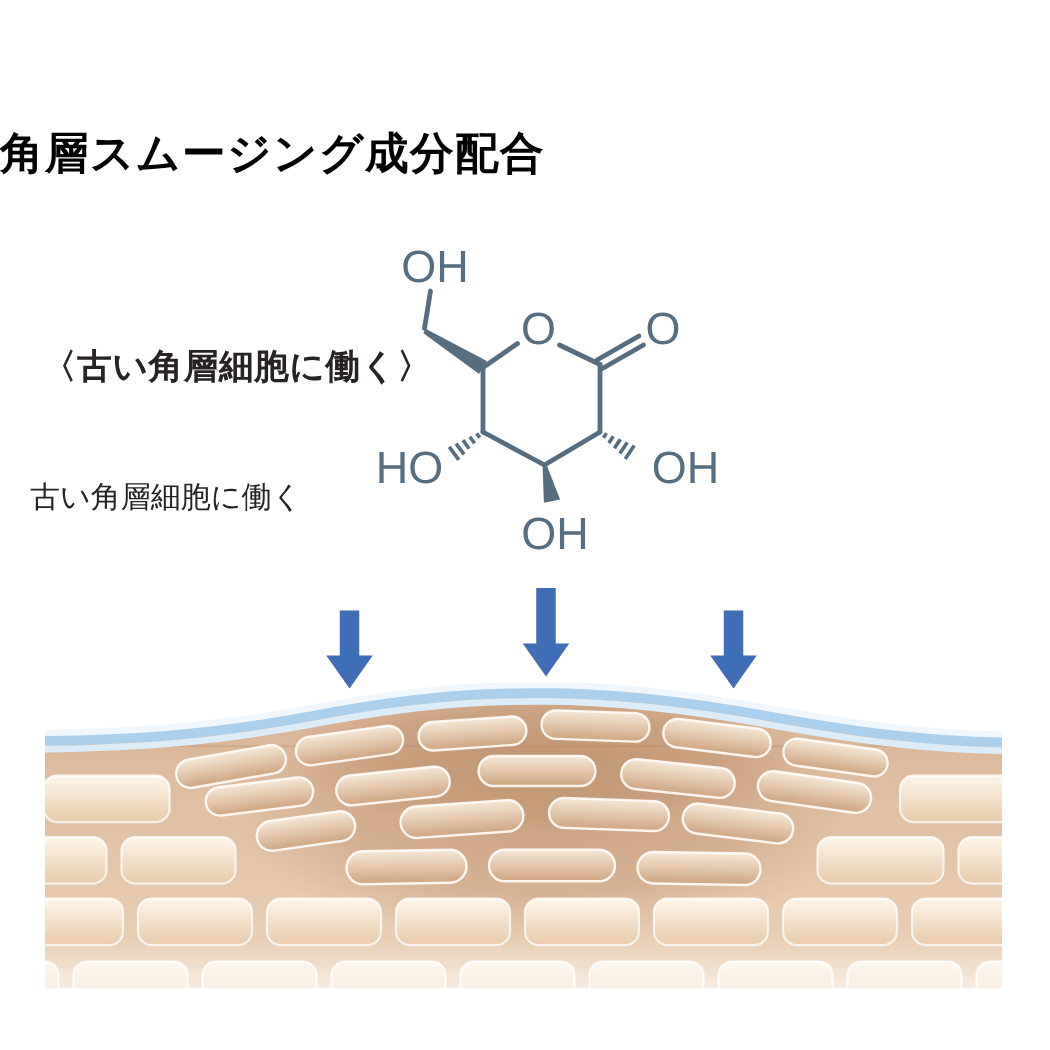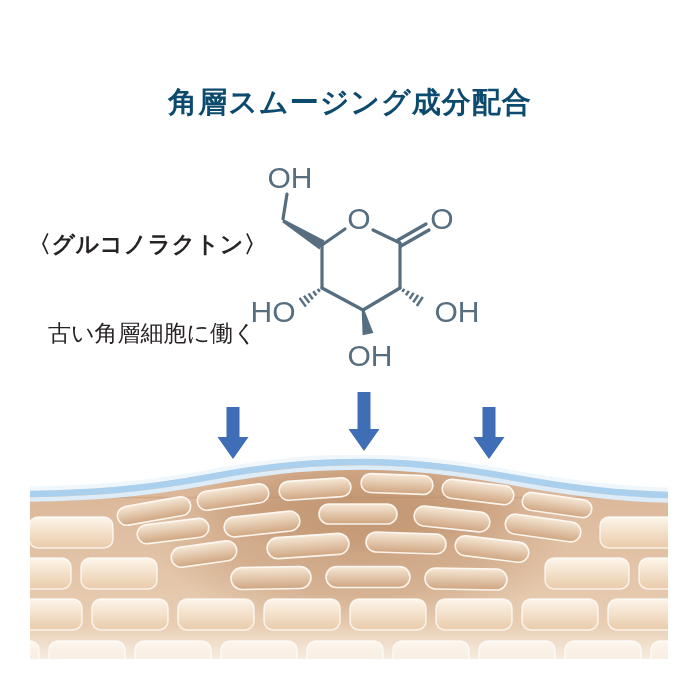--- a/index.html
+++ b/index.html
@@ -1,42 +1,42 @@
 <!DOCTYPE html>
 <html><head>
 <meta charset="utf-8">
 <style>
   html,body{margin:0;padding:0;background:#ffffff;}
   .stage{
     position:relative;width:700px;height:700px;background:#ffffff;overflow:hidden;
     font-family:"Liberation Sans","DejaVu Sans",sans-serif;
   }
   .title{
-    position:absolute;top:83px;left:0;right:0;text-align:center;
-    font-size:29px;font-weight:700;color:#0c4a6e;letter-spacing:1px;white-space:nowrap;
+    position:absolute;top:83px;left:0;right:0;
+    font-size:29px;font-weight:700;color:#000000;letter-spacing:1px;white-space:nowrap;
   }
   .ing-name{
     position:absolute;top:229px;left:28px;font-size:23px;font-weight:700;color:#272223;
     letter-spacing:0.5px;white-space:nowrap;
   }
   .ing-desc1{position:absolute;top:283px;left:30px;font-size:21px;color:#272223;white-space:nowrap;}
-  .ing-desc2{position:absolute;top:318px;left:48px;font-size:23px;color:#272223;white-space:nowrap;font-family:Liberation Mono, monospace;}
+  .ing-desc2{position:absolute;top:318px;left:20px;font-size:20px;color:#272223;white-space:nowrap;font-family:Liberation Mono, monospace;}
   svg{position:absolute;display:block;}
   #molecule-svg{left:230px;top:150px;width:250px;height:226px;}
   #arrows-svg{left:200px;top:385px;width:310px;height:80px;}
   #skin-svg{left:30px;top:455px;width:638px;height:204px;}
 </style>
 </head>
 <body>
 
 <div class="stage">
 
   <div class="title">角層スムージング成分配合</div>
 
-  <div class="ing-name">〈グルコノラクトン〉</div>
+  <div class="ing-name">〈古い角層細胞に働く〉</div>
   <div class="ing-desc2">古い角層細胞に働く</div>
 
   <svg id="molecule-svg" viewBox="230 150 250 226" xmlns="http://www.w3.org/2000/svg" aria-hidden="true">
     <g fill="none" stroke="#566e80" stroke-width="3.2" stroke-linecap="round">
 
       <path d="M322,245 L345,229"></path>
       <path d="M373,230 L400,243"></path>
       <path d="M400,243 L400,288"></path>
       <path d="M400,288 L363,310"></path>
       <path d="M363,310 L322,288"></path>

